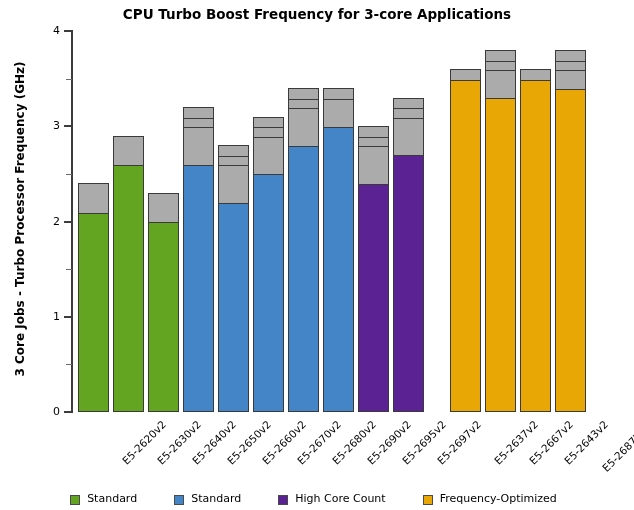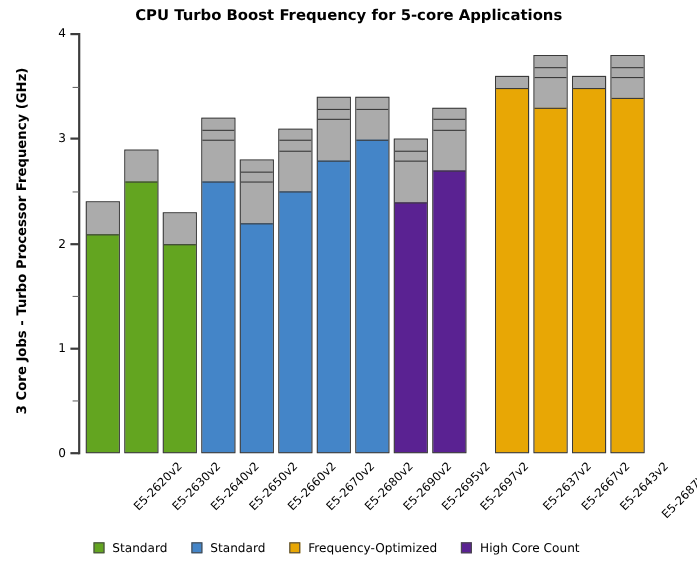--- a/index.html
+++ b/index.html
@@ -121,41 +121,41 @@
     left: 0;
     top: 488px;
     width: 634px;
     height: 20px;
     display: flex;
     justify-content: center;
     align-items: center;
   }
   .legend-item {
     display: flex;
-    align-items: center;
-    margin: 0 22px 0 0;
+    align-items: flex-end;
+    margin: 0 22px 0 15px;
   }
   .legend-swatch {
     width: 10px;
     height: 10px;
     margin-right: 7px;
     box-sizing: border-box;
     border: 1px solid #4a4a4a;
   }
   .legend-label {
     font-size: 11px;
     color: #000000;
   }
 </style>
 </head>
 <body>
 
 <div id="chart-root">
 
-  <div id="chart-title">CPU Turbo Boost Frequency for 5-core Applications</div>
+  <div id="chart-title">CPU Turbo Boost Frequency for 3-core Applications</div>
 
   <div id="y-axis-label">3 Core Jobs - Turbo Processor Frequency (GHz)</div>
 
   <div id="y-axis-line"></div>
   <div id="y-axis-ticks">
       <div class="y-tick-major" style="top: 411px;"></div>
       <div class="y-tick-label" style="top: 405px; left: 34px;">0</div>
       <div class="y-tick-major" style="top: 315.75px;"></div>
       <div class="y-tick-label" style="top: 309.75px; left: 34px;">1</div>
       <div class="y-tick-major" style="top: 220.5px;"></div>
@@ -266,22 +266,22 @@
   <div id="legend">
       <div class="legend-item">
         <span class="legend-swatch" style="background: rgb(99, 165, 32);"></span>
         <span class="legend-label">Standard</span>
       </div>
       <div class="legend-item">
         <span class="legend-swatch" style="background: rgb(68, 133, 200);"></span>
         <span class="legend-label">Standard</span>
       </div>
       <div class="legend-item">
+        <span class="legend-swatch" style="background: rgb(90, 34, 146);"></span>
+        <span class="legend-label">High Core Count</span>
+      </div>
+      <div class="legend-item">
         <span class="legend-swatch" style="background: rgb(232, 167, 5);"></span>
         <span class="legend-label">Frequency-Optimized</span>
       </div>
-      <div class="legend-item">
-        <span class="legend-swatch" style="background: rgb(90, 34, 146);"></span>
-        <span class="legend-label">High Core Count</span>
-      </div>
     </div>
 
 </div>
 
 </body></html>

